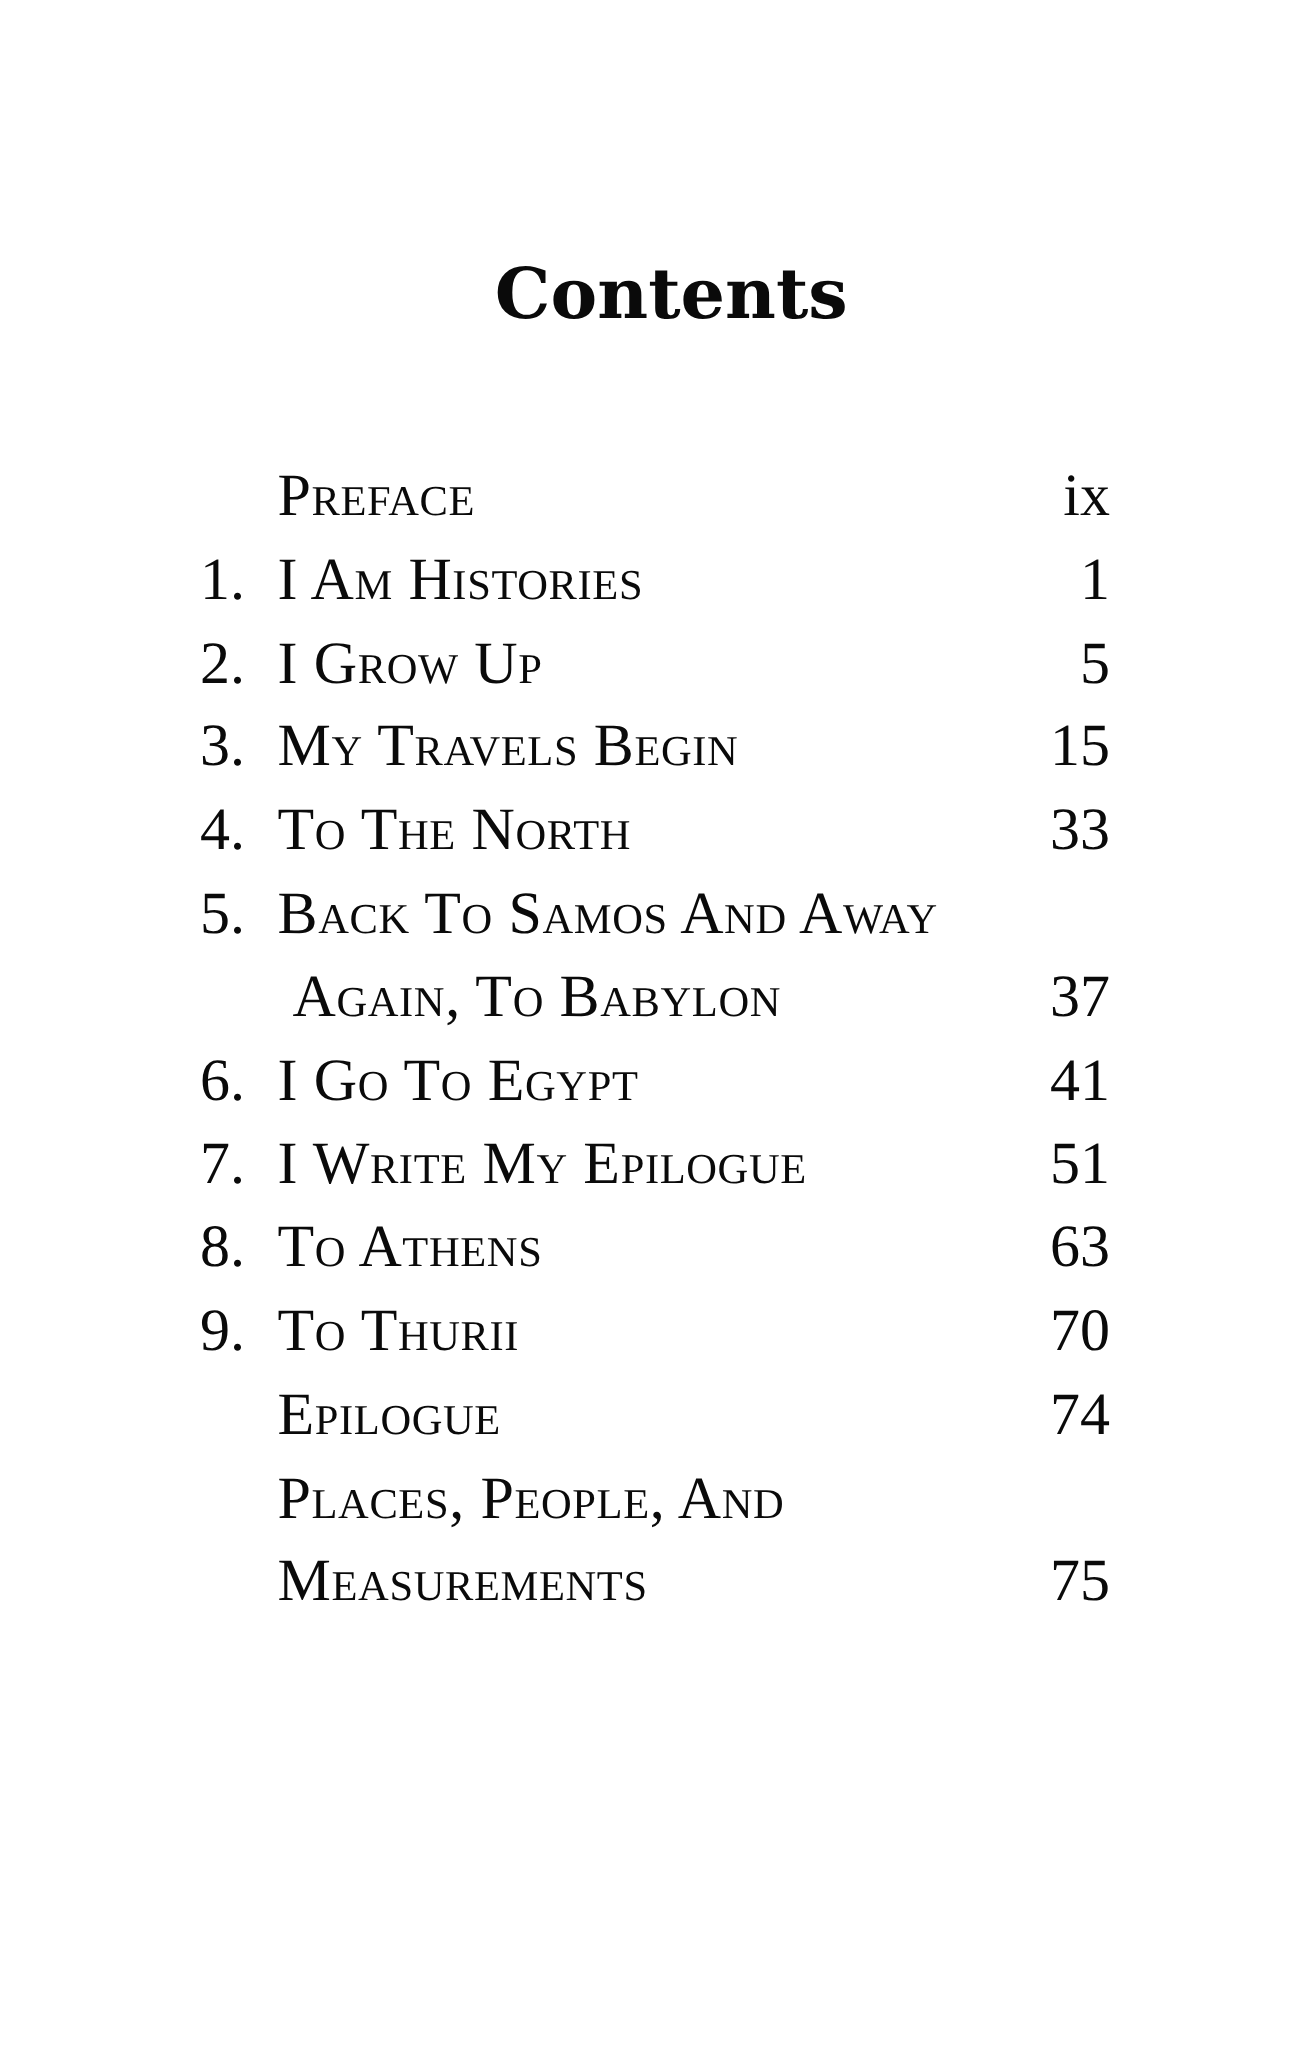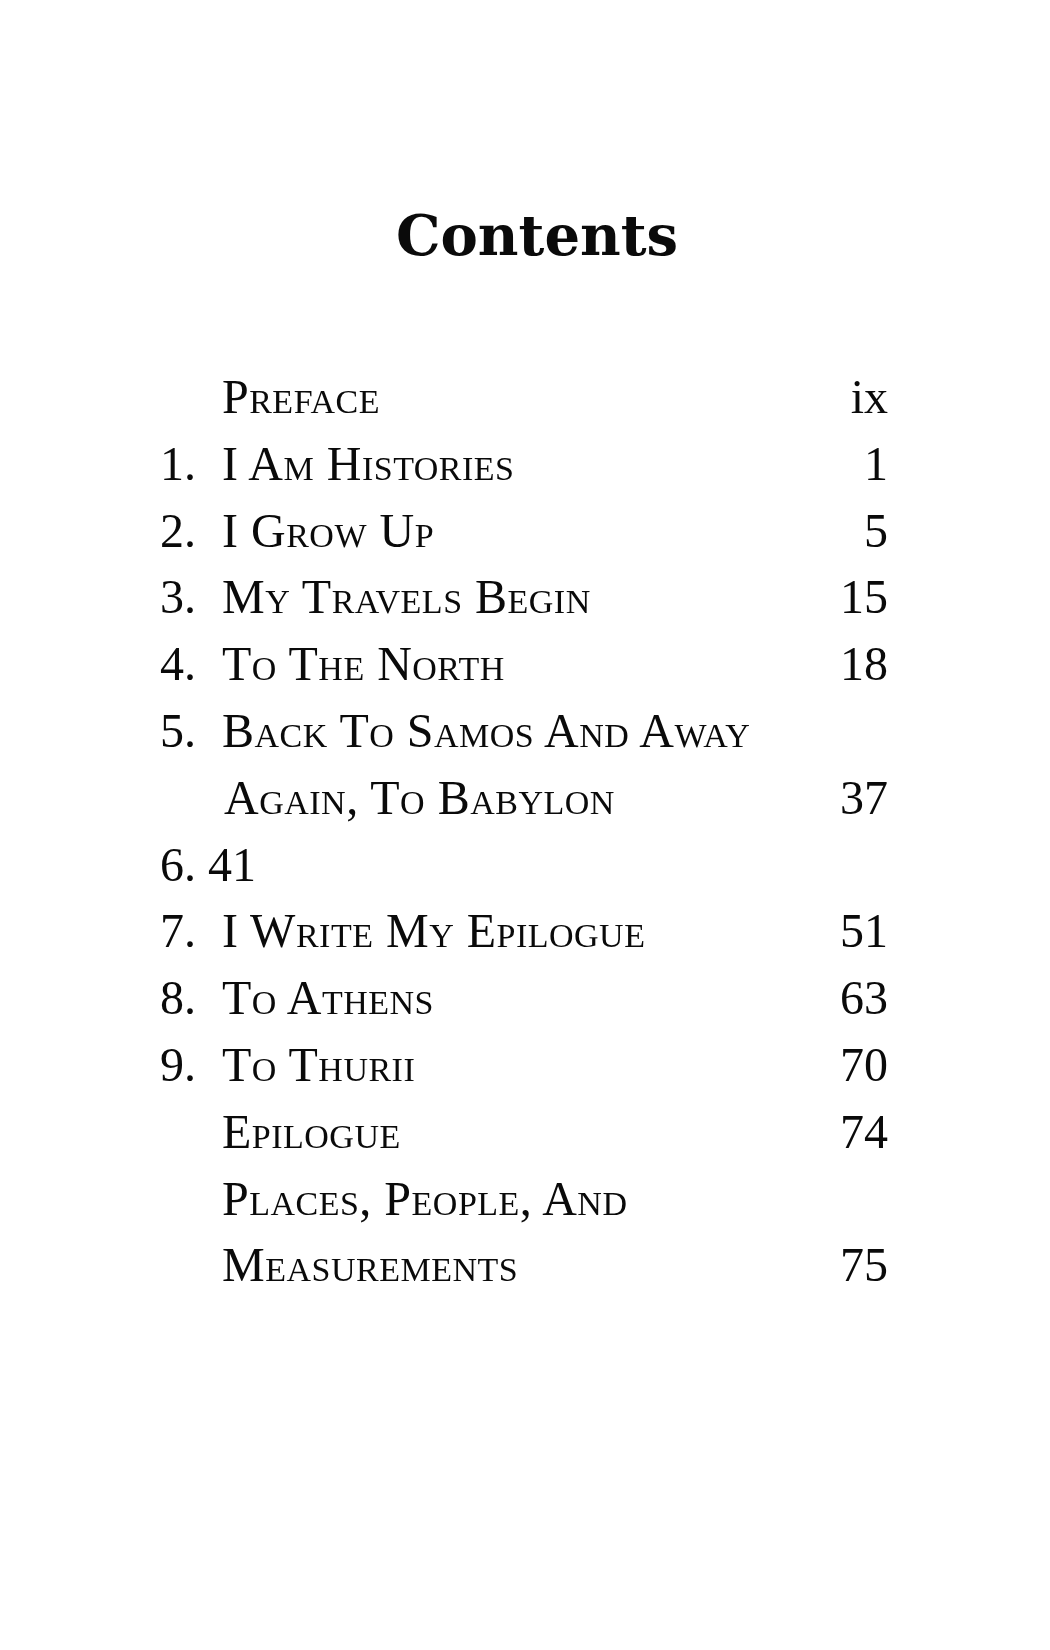--- a/index.html
+++ b/index.html
@@ -55,21 +55,21 @@
   }
   .text {
     flex: 1 1 auto;
     margin-left: 26px;
     font-variant: small-caps;
     font-variant-caps: small-caps;
     letter-spacing: 0.5px;
     overflow: hidden;
   }
   .row.indent .text {
-    margin-left: 28px;
+    margin-left: 38px;
   }
   .pageno {
     flex: 0 0 auto;
     text-align: left;
     margin-left: 12px;
   }
 </style>
 </head>
 <body style="background: rgb(255, 255, 255); color: rgb(10, 10, 10);">
 
@@ -96,37 +96,38 @@
 
   <div class="row">
     <span class="num">3.</span>
     <span class="text">My Travels Begin</span>
     <span class="pageno">15</span>
   </div>
 
   <div class="row">
     <span class="num">4.</span>
     <span class="text">To The North</span>
-    <span class="pageno">18</span>
+    <span class="pageno">33</span>
   </div>
 
   <div class="row">
     <span class="num">5.</span>
     <span class="text">Back To Samos And Away</span>
     <span class="pageno"></span>
   </div>
 
   <div class="row indent">
     <span class="num"></span>
     <span class="text">Again, To Babylon</span>
     <span class="pageno">37</span>
   </div>
 
   <div class="row">
     <span class="num">6.</span>
+    <span class="text">I Go To Egypt</span>
     <span class="pageno">41</span>
   </div>
 
   <div class="row">
     <span class="num">7.</span>
     <span class="text">I Write My Epilogue</span>
     <span class="pageno">51</span>
   </div>
 
   <div class="row">

